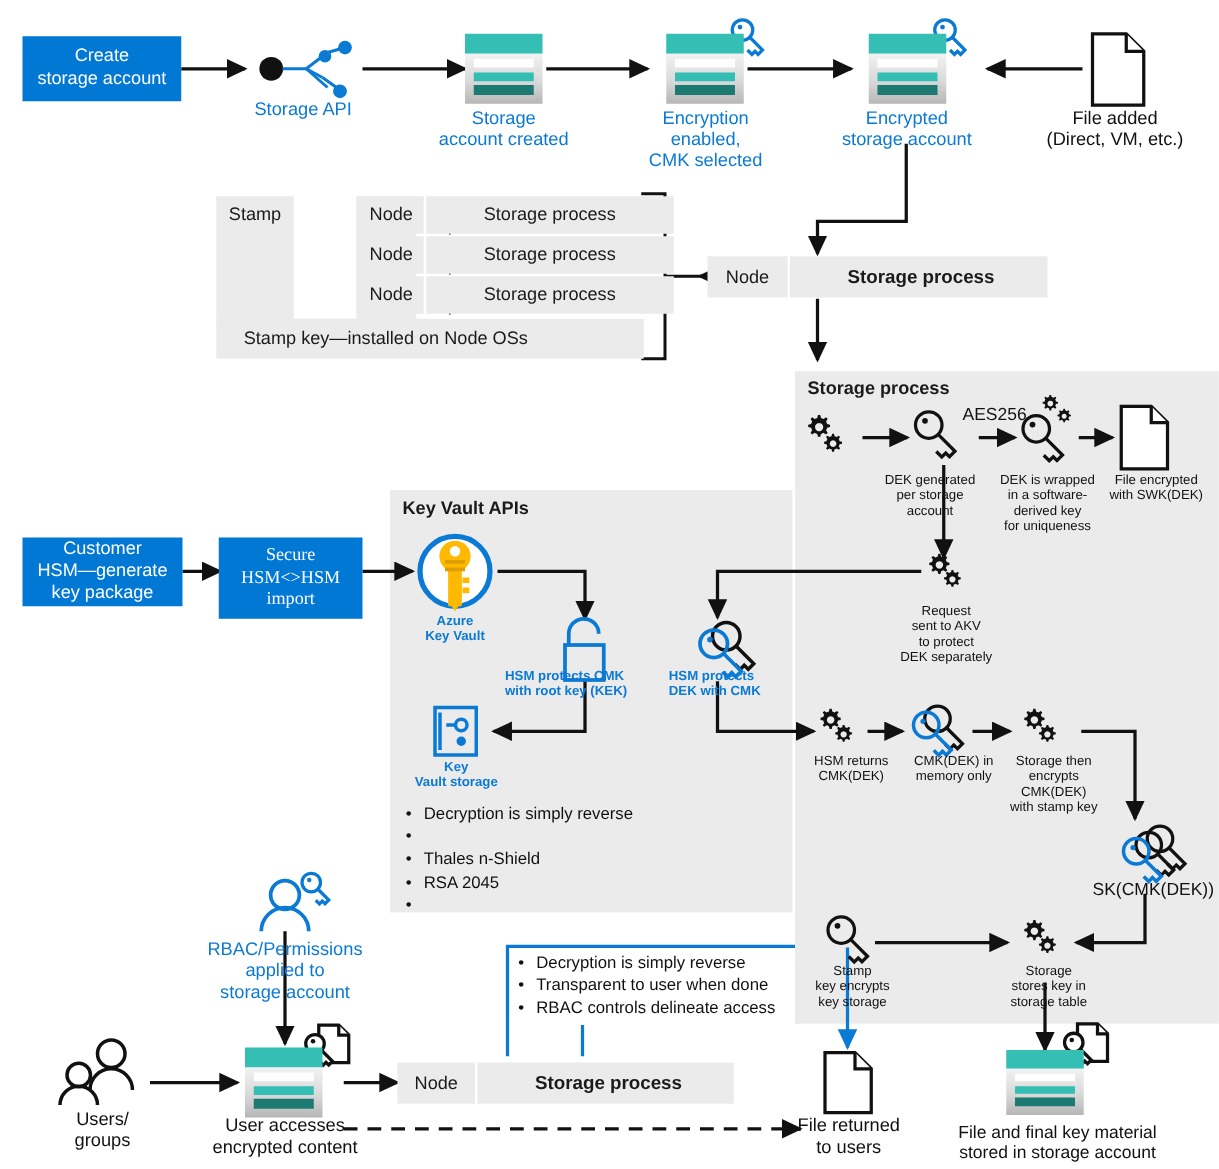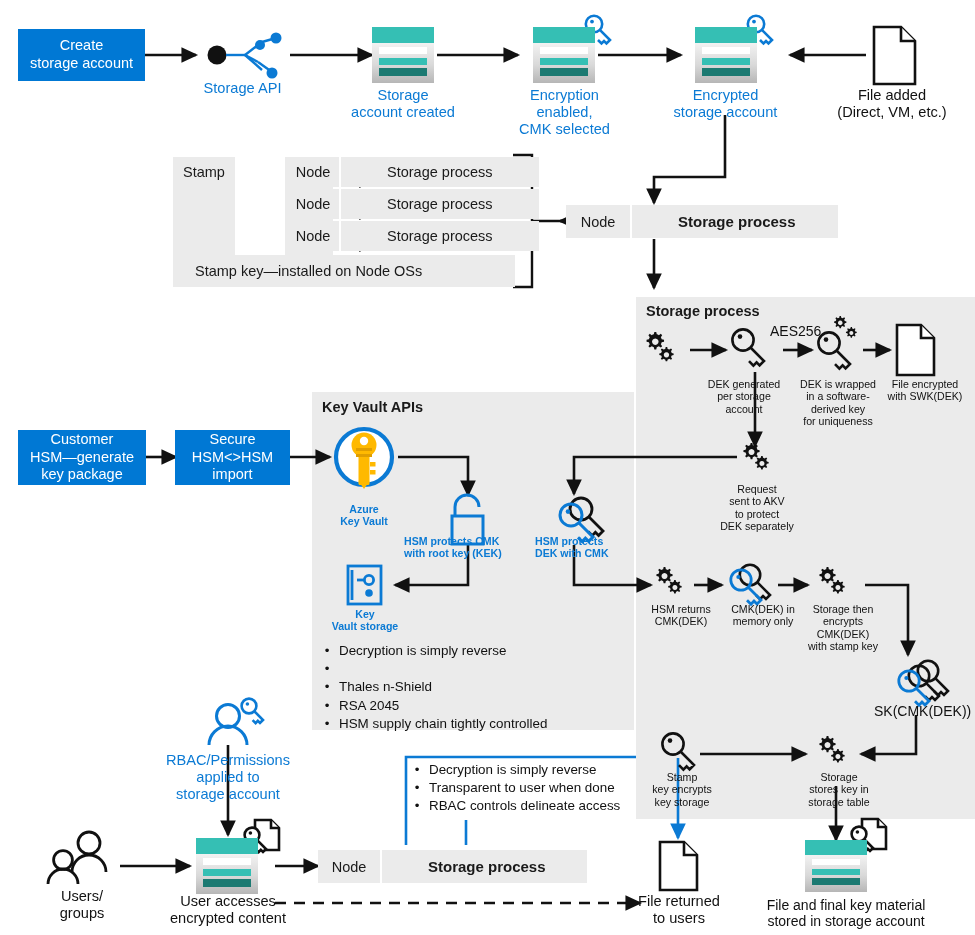--- a/index.html
+++ b/index.html
@@ -420,21 +420,21 @@
 <div class="stor" style="left:805px;top:840px;width:62px;height:52px;">
   <div class="hd"></div>
     <div class="bd"></div>
   <div class="r r1"></div>
     <div class="r r2"></div>
     <div class="r r3"></div>
 </div>
 
 <div class="bluebox" style="left:18px;top:29px;width:127px;height:52px;">Create<br>storage account</div>
 <div class="bluebox" style="left:18px;top:430px;width:128px;height:55px;">Customer<br>HSM—generate<br>key package</div>
-<div class="bluebox" style="left:175px;top:430px;width:115px;height:55px;">Secure<br>HSM&lt;&gt;HSM<br>import</div>
+<div class="bluebox" style="left:175px;top:430px;width:115px;height:65px;font-family:Liberation Serif, serif;">Secure<br>HSM&lt;&gt;HSM<br>import</div>
 
 <div class="cap blue f15" style="left:185px;top:80px;width:115px;">Storage API</div>
 <div class="cap blue f15" style="left:333px;top:87px;width:140px;">Storage<br>account created</div>
 <div class="cap blue f15" style="left:496px;top:87px;width:137px;">Encryption<br>enabled,<br>CMK selected</div>
 <div class="cap blue f15" style="left:654px;top:87px;width:143px;">Encrypted<br>storage account</div>
 <div class="cap black f15" style="left:812px;top:87px;width:160px;">File added<br>(Direct, VM, etc.)</div>
 
 <div class="cell" style="left:173px;top:157px;width:62px;height:96px;align-items:flex-start;padding-top:7px;">Stamp</div>
 <div class="cell" style="left:237px;top:157px;width:48px;height:96px;align-items:flex-start;padding-top:7px;margin-left:48px;">Rack</div>
 
@@ -465,21 +465,21 @@
 <div class="cap black f11" style="left:633px;top:603px;width:96px;">HSM returns<br>CMK(DEK)</div>
 <div class="cap black f11" style="left:713px;top:603px;width:100px;">CMK(DEK) in<br>memory only</div>
 <div class="cap black f11" style="left:792px;top:603px;width:102px;">Storage then<br>encrypts<br>CMK(DEK)<br>with stamp key</div>
 <div class="cap black f10" style="left:874px;top:703px;width:92px;">SK(CMK(DEK))</div>
 
 <div class="cap black f11" style="left:630px;top:771px;width:104px;">Stamp<br>key encrypts<br>key storage</div>
 <div class="cap black f11" style="left:788px;top:771px;width:102px;">Storage<br>stores key in<br>storage table</div>
 
 <div class="panel-title" style="left:322px;top:399px;">Key Vault APIs</div>
 
-<div class="cap blue f11 bold" style="left:318px;top:491px;width:92px;margin-top:12px;">Azure<br>Key Vault</div>
+<div class="cap blue f11 bold" style="left:318px;top:491px;width:92px;">Azure<br>Key Vault</div>
 <div class="cap blue f11 bold" style="left:404px;top:535px;width:128px;text-align:left;">HSM protects CMK<br>with root key (KEK)</div>
 <div class="cap blue f11 bold" style="left:535px;top:535px;width:104px;text-align:left;">HSM protects<br>DEK with CMK</div>
 <div class="cap blue f11 bold" style="left:320px;top:608px;width:90px;">Key<br>Vault storage</div>
 
 <div class="bullets" style="left:324px;top:642px;width:300px;">
   <div class="b">
       <span class="dot">•</span>
       <span>Decryption is simply reverse</span>
     </div>
   <div class="b">
@@ -488,21 +488,20 @@
   <div class="b">
       <span class="dot">•</span>
       <span>Thales n-Shield</span>
     </div>
   <div class="b">
       <span class="dot">•</span>
       <span>RSA 2045</span>
     </div>
   <div class="b">
       <span class="dot">•</span>
-      <span>HSM supply chain tightly controlled</span>
     </div>
 </div>
 
 <div class="cap blue f15" style="left:152px;top:752px;width:152px;">RBAC/Permissions<br>applied to<br>storage account</div>
 <div class="cap black f15" style="left:32px;top:888px;width:100px;">Users/<br>groups</div>
 <div class="cap black f15" style="left:150px;top:893px;width:156px;">User accesses<br>encrypted content</div>
 
 <div class="cell" style="left:318px;top:850px;width:62px;height:33px;">Node</div>
 <div class="cell left" style="left:382px;top:850px;width:159px;height:33px;padding-left:46px;font-weight:bold;font-size:15px;">Storage process</div>
 

